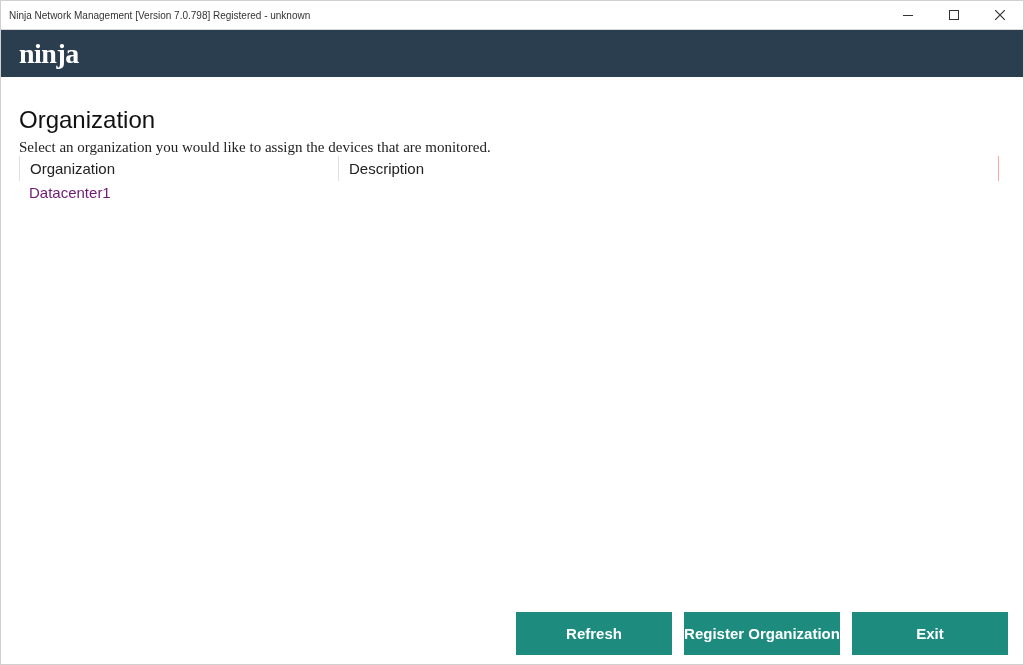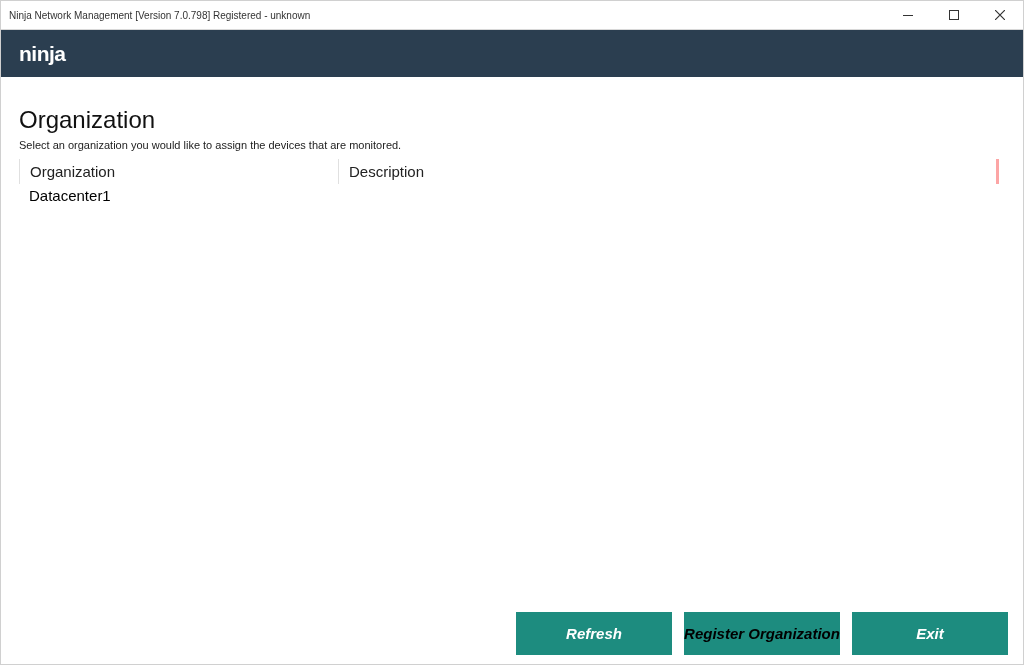--- a/index.html
+++ b/index.html
@@ -2,34 +2,34 @@
 <html><head>
   <meta charset="utf-8">
   <style>
     * { box-sizing: border-box; margin: 0; padding: 0; }
     body { font-family: "Segoe UI", Tahoma, sans-serif; background: #fff; width: 1024px; height: 665px; overflow: hidden; border: 1px solid #d0d0d0; }
     .titlebar { height: 29px; background: #fff; display: flex; align-items: center; padding-left: 8px; border-bottom: 1px solid #d8d8d8; }
     .titlebar .title { flex: 1; font-size: 10px; color: #333; }
     .titlebar .ctrl { width: 46px; height: 29px; display: flex; align-items: center; justify-content: center; }
     .titlebar svg { pointer-events: none; }
     .brand { background: #2b3e50; height: 47px; display: flex; align-items: center; padding-left: 18px; }
-    .brand-text { font-family: Liberation Sans, sans-serif; color: #fff; font-size: 21px; font-weight: 700; letter-spacing: -0.5px; }
+    .brand-text { font-family: Liberation Serif, serif; color: #fff; font-size: 28px; font-weight: 700; letter-spacing: -0.5px; }
     .content { padding: 29px 18px 0 18px; height: calc(665px - 29px - 47px - 63px); overflow: hidden; }
     .content h1 { font-size: 24px; font-weight: 400; color: #111; margin-bottom: 5px; }
-    .subtitle { font-size: 11px; color: #222; margin-bottom: 8px; }
+    .subtitle { font-size: 15px; color: #222; margin-bottom: 0; font-family: Liberation Serif, serif; }
     .table { width: 980px; }
     .thead { display: flex; }
     .thead .col-org { width: 320px; border-right: 1px solid #e0e0e0; border-left: 1px solid #e0e0e0; padding: 4px 10px; font-size: 15px; color: #222; }
-    .thead .col-desc { flex: 1; border-right: 3px solid #fca5a5; padding: 4px 10px; font-size: 15px; color: #222; }
+    .thead .col-desc { flex: 1; border-right: 1px solid #fca5a5; padding: 4px 10px; font-size: 15px; color: #222; }
     .trow { display: flex; }
-    .trow .cell-org { width: 320px; padding: 3px 10px; font-size: 15px; color: #000000; }
+    .trow .cell-org { width: 320px; padding: 3px 10px; font-size: 15px; color: #701a75; }
     .trow .cell-desc { flex: 1; padding: 3px 10px 3px 17px; font-size: 15px; color: #222; }
     .footer { position: absolute; bottom: 10px; right: 16px; display: flex; gap: 12px; }
-    .btn { width: 156px; height: 43px; background: #1d8c7f; color: #fff; border: none; font-size: 15px; font-weight: 700; font-family: inherit; cursor: pointer; display: flex; align-items: center; justify-content: center; text-align: center; line-height: 1.15; font-style: italic; }
-    .btn.secondary { color: #000000; font-weight: 700; }
+    .btn { width: 156px; height: 43px; background: #1d8c7f; color: #fff; border: none; font-size: 15px; font-weight: 700; font-family: inherit; cursor: pointer; display: flex; align-items: center; justify-content: center; text-align: center; line-height: 1.15; }
+    .btn.secondary { color: #ffffff; font-weight: 700; }
   </style>
 </head>
 <body>
 
 <div class="titlebar">
   <span class="title">Ninja Network Management [Version 7.0.798] Registered - unknown</span>
   <div class="ctrl">
     <svg width="10" height="1">
         <rect width="10" height="1" fill="#333"></rect>
       </svg>

